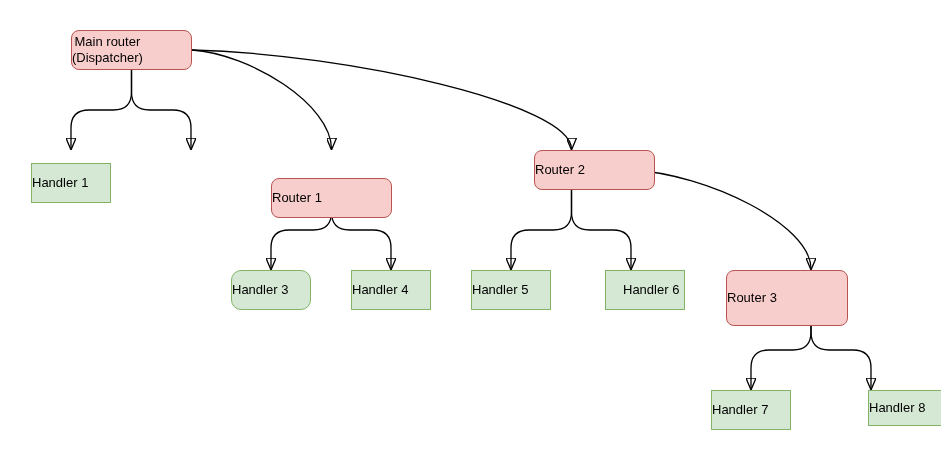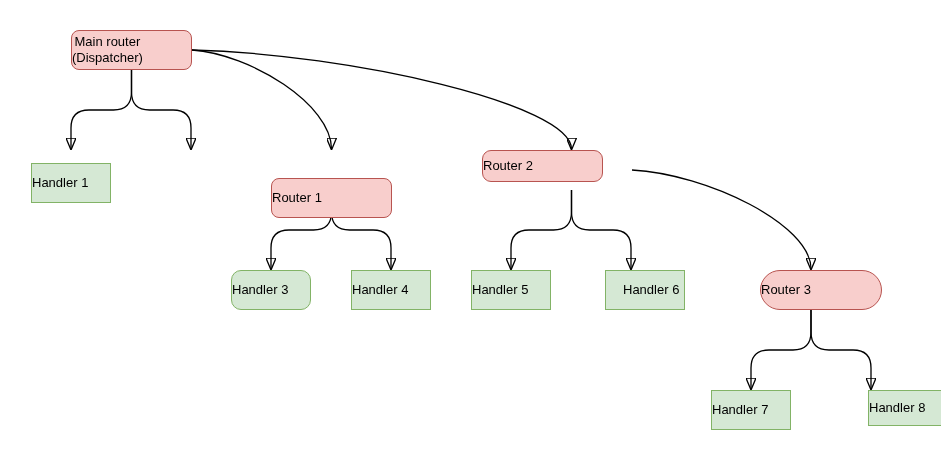--- a/index.html
+++ b/index.html
@@ -67,21 +67,21 @@
       <path d="M 571.5 190 L 571.5 212 Q 571.5 230 553.5 230 L 529 230 Q 511 230 511 248 L 511 269" marker-end="url(#arrow)"></path>
       <path d="M 571.5 190 L 571.5 212 Q 571.5 230 589.5 230 L 613 230 Q 631 230 631 248 L 631 269" marker-end="url(#arrow)"></path>
       <path d="M 632 170 C 707.18 174 811 224.45 811 269" marker-end="url(#arrow)"></path>
       <path d="M 811 310 L 811 332 Q 811 350 793 350 L 769 350 Q 751 350 751 368 L 751 389" marker-end="url(#arrow)"></path>
       <path d="M 811 310 L 811 332 Q 811 350 829 350 L 853 350 Q 871 350 871 368 L 871 389" marker-end="url(#arrow)"></path>
     </svg>
 <div class="node router" style="left: 71px; top: 30px; width: 121px; height: 40px;"><span>Main router
 (Dispatcher)</span></div>
     <div class="node handler" style="left: 31px; top: 150px; width: 80px; height: 40px; margin-top: 13px;"><span>Handler 1</span></div>
     <div class="node router" style="left: 271px; top: 150px; width: 121px; height: 40px; margin-top: 28px;"><span>Router 1</span></div>
-    <div class="node router" style="left: 482px; top: 150px; width: 121px; height: 32px; border-radius: 9px;"><span>Router 2</span></div>
+    <div class="node router" style="left: 534px; top: 150px; width: 121px; height: 40px;"><span>Router 2</span></div>
     <div class="node handler" style="left: 231px; top: 270px; width: 80px; height: 40px; border-radius: 10px;"><span>Handler 3</span></div>
     <div class="node handler" style="left: 351px; top: 270px; width: 80px; height: 40px;"><span>Handler 4</span></div>
     <div class="node handler" style="left: 471px; top: 270px; width: 80px; height: 40px;"><span>Handler 5</span></div>
     <div class="node handler" style="left: 605px; top: 270px; width: 80px; height: 40px; padding-left: 17px;"><span>Handler 6</span></div>
-    <div class="node router" style="left: 760px; top: 270px; width: 122px; height: 40px; border-radius: 20px;"><span>Router 3</span></div>
+    <div class="node router" style="left: 726px; top: 270px; width: 122px; height: 56px;"><span>Router 3</span></div>
     <div class="node handler" style="left: 711px; top: 390px; width: 80px; height: 40px;"><span>Handler 7</span></div>
     <div class="node handler" style="left: 868px; top: 390px; width: 80px; height: 36px;"><span>Handler 8</span></div>
   </div>
 
 </body></html>

